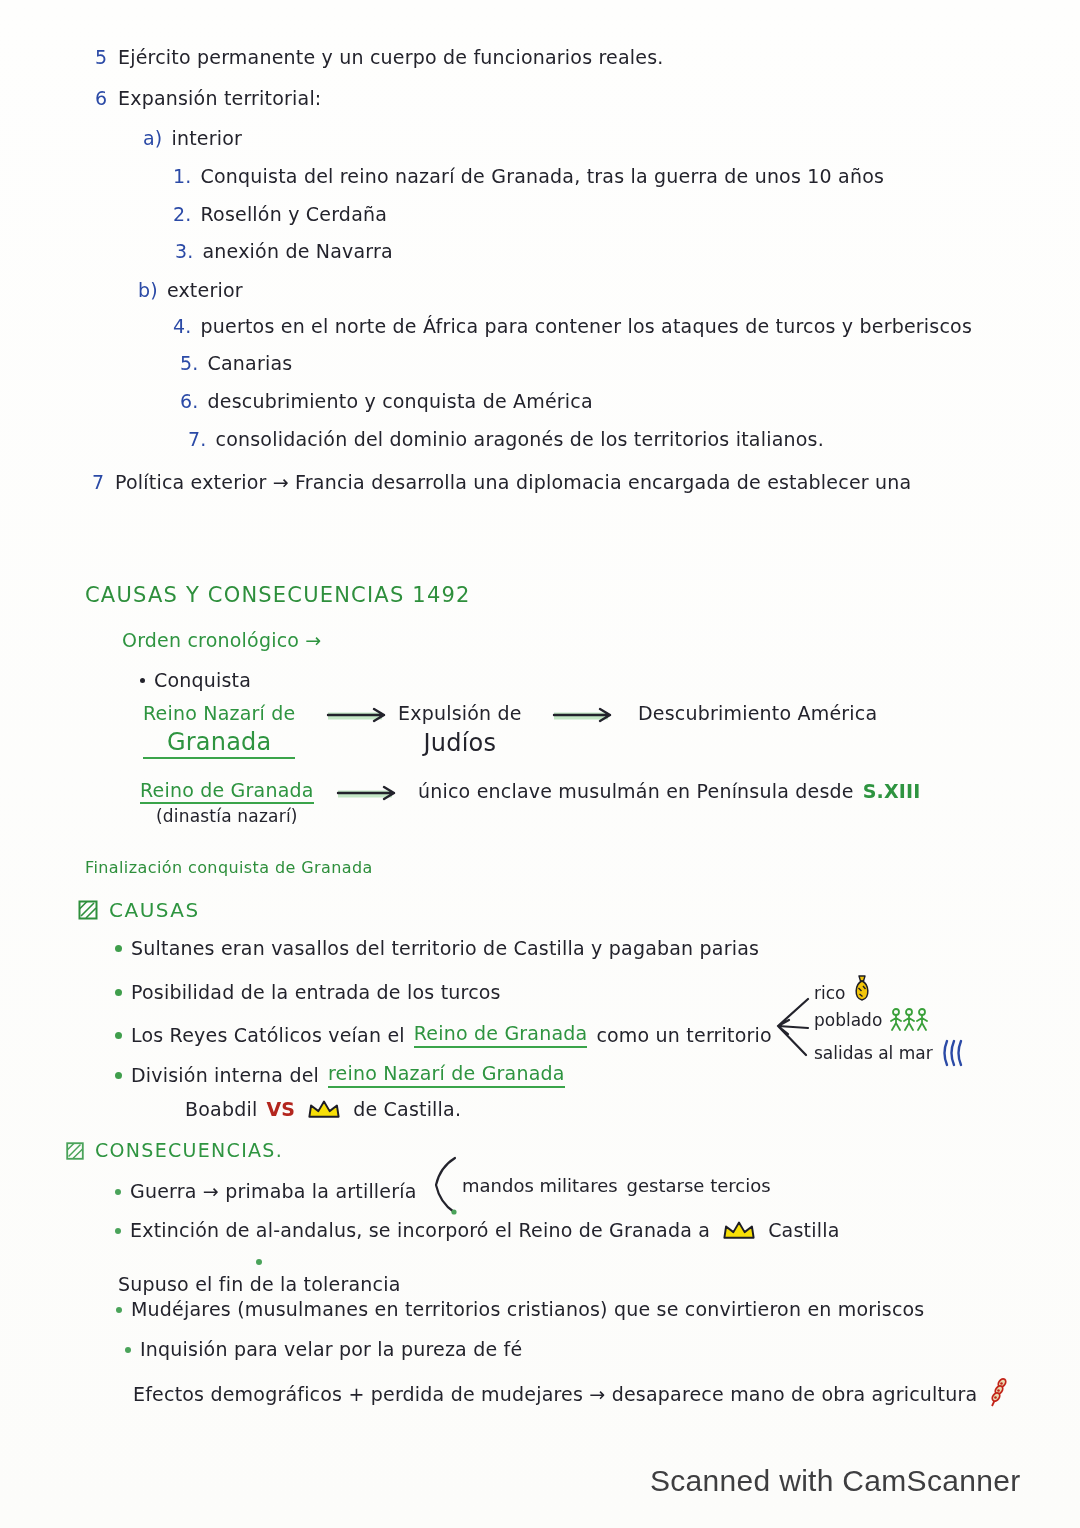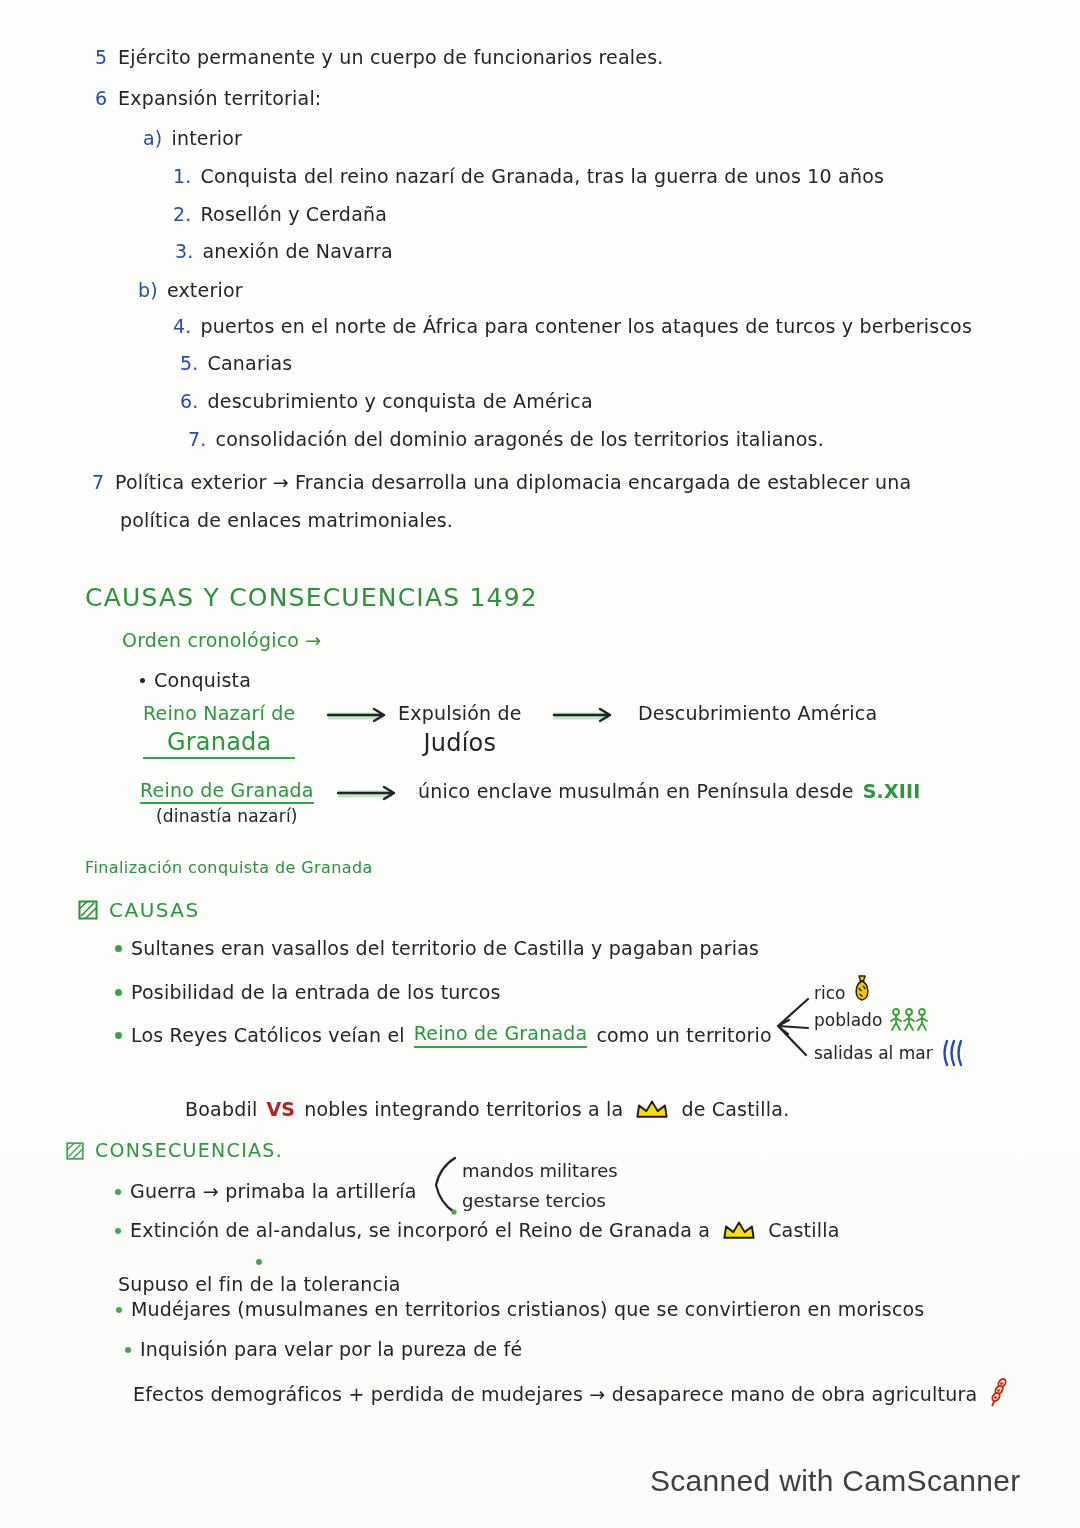--- a/index.html
+++ b/index.html
@@ -24,21 +24,21 @@
     letter-spacing: 0.2px;
   }
   .marker { color: #2b4aa6; min-width: 14px; }
   .txt { color: #23232c; }
   .green { color: #2e9440; }
   .green-u { color: #2e9440; border-bottom: 2px solid #3aa44a; padding-bottom: 1px; }
   .red { color: #b3261e; font-weight: bold; }
   .header-green {
     position: absolute;
     color: #2e8f3c;
-    font-size: 25px;
+    font-size: 21px;
     letter-spacing: 1.2px;
     white-space: nowrap;
   }
   .dot {
     width: 7px; height: 7px; border-radius: 50%;
     background: #3f9e4c; flex: 0 0 auto;
   }
   .dot-sm { width: 6px; height: 6px; background: #4aa35a; }
   .dot-ink { width: 5px; height: 5px; background: #23232c; }
   .flow-node { display: inline-block; text-align: center; }
@@ -46,21 +46,21 @@
   .side-annot {
     position: absolute; display: flex; align-items: center; gap: 4px;
     font-size: 17px;
   }
   .side-col { display: flex; flex-direction: column; gap: 4px; }
   .side-row { display: flex; align-items: center; gap: 6px; white-space: nowrap; }
   .branch-annot {
     position: absolute; display: flex; align-items: center; gap: 4px;
     font-size: 18px;
   }
-  .branch-col { display: flex; flex-direction: column; gap: 9px; }
+  .branch-col { display: flex; flex-direction: row; gap: 9px; }
   .watermark {
     position: absolute;
     font-family: "Liberation Sans", sans-serif;
     font-size: 30px;
     color: #3e3e40;
     letter-spacing: 0.3px;
     white-space: nowrap;
   }
   svg { display: block; }
   .icon-inline { display: inline-block; margin: 0 2px; }
@@ -110,23 +110,20 @@
     <span class="marker">6.</span>
     <span class="txt">descubrimiento y conquista de América</span>
   </div>
   <div class="line" style="left:188px; top:429px;">
     <span class="marker">7.</span>
     <span class="txt">consolidación del dominio aragonés de los territorios italianos.</span>
   </div>
   <div class="line" style="left:92px; top:472px;">
     <span class="marker">7</span>
     <span class="txt">Política exterior → Francia desarrolla una diplomacia encargada de establecer una</span>
-  </div>
-  <div class="line" style="left:120px; top:510px;">
-    <span class="txt">política de enlaces matrimoniales.</span>
   </div>
 
   <div class="header-green" style="left:85px; top:583px;">CAUSAS Y CONSECUENCIAS 1492</div>
 
   <div class="line green" style="left:122px; top:630px;">
     <span>Orden cronológico →</span>
   </div>
 
   <div class="line" style="left:140px; top:670px;">
     <span class="dot dot-ink"></span>
@@ -229,25 +226,29 @@
           <g stroke="#2b4aa6" stroke-width="2.4" fill="none" stroke-linecap="round">
             <path d="M8 4 q-5 12 0 24"></path>
             <path d="M15 4 q-5 12 0 24"></path>
             <path d="M22 4 q-5 12 0 24"></path>
           </g>
         </svg>
       </div>
     </div>
   </div>
 
+  <div class="line" style="left:115px; top:1063px;">
+    <span class="dot"></span>
+    <span class="txt">División interna del</span>
+    <span class="green-u">reino Nazarí de Granada</span>
+  </div>
 
   <div class="line" style="left:185px; top:1098px;">
     <span class="txt">Boabdil</span>
     <span class="red">VS</span>
-    <span class="txt">nobles  integrando territorios a la</span>
     <svg class="icon-inline" width="36" height="24" viewBox="0 0 32 20">
       <path d="M3 16 L4.5 6 L11 11 L16 2.5 L21 11 L27.5 6 L29 16 Z" fill="#f7df07" stroke="#1d1d26" stroke-width="1.7" stroke-linejoin="round"></path>
     </svg>
     <span class="txt">de Castilla.</span>
   </div>
 
   <div class="line" style="left:64px; top:1140px;">
     <svg width="22" height="22" viewBox="0 0 24 24">
       <rect x="3.5" y="3.5" width="17" height="17" fill="none" stroke="#4aa35a" stroke-width="2"></rect>
       <path d="M5 18 L18 5 M3.5 11 L11 3.5 M10 20 L20 10" stroke="#4aa35a" stroke-width="1.6" fill="none"></path>

